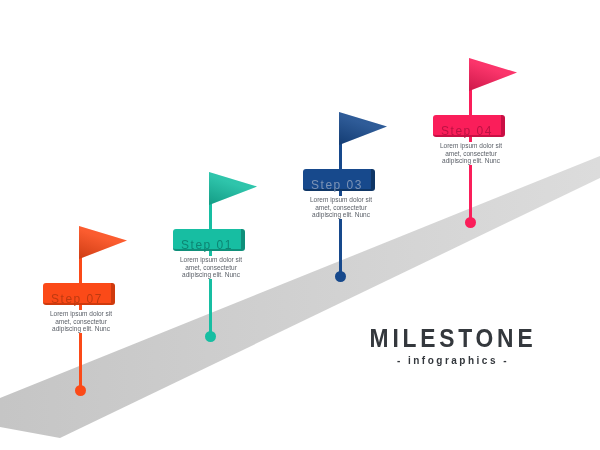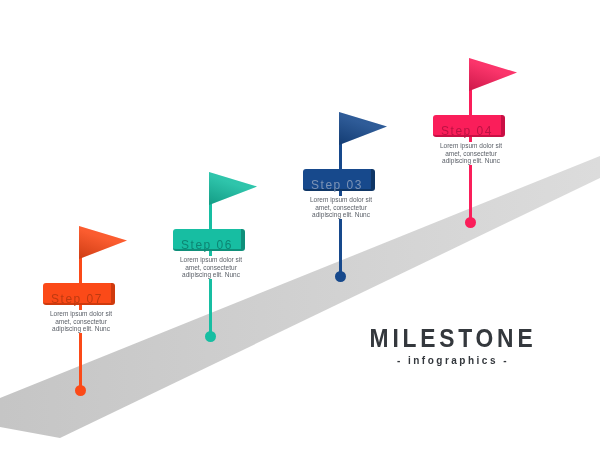--- a/index.html
+++ b/index.html
@@ -109,21 +109,21 @@
     <div class="step-desc">Lorem ipsum dolor sit
 amet, consectetur
 adipiscing elit. Nunc</div>
     <div class="dot"></div>
   </div>
 
   <div class="step step-2" style="--accent: #17bea2; --accent-dark: #0f8f7a; --label-color: #0d8573;">
     <div class="pole"></div>
     <div class="flag"></div>
     <div class="step-box">
-      <span>Step 06</span>
+      <span>Step 01</span>
     </div>
     <div class="step-desc">Lorem ipsum dolor sit
 amet, consectetur
 adipiscing elit. Nunc</div>
     <div class="dot"></div>
   </div>
 
   <div class="step step-3" style="--accent: #17498c; --accent-dark: #0f3666; --label-color: #7c93b5;">
     <div class="pole"></div>
     <div class="flag"></div>

